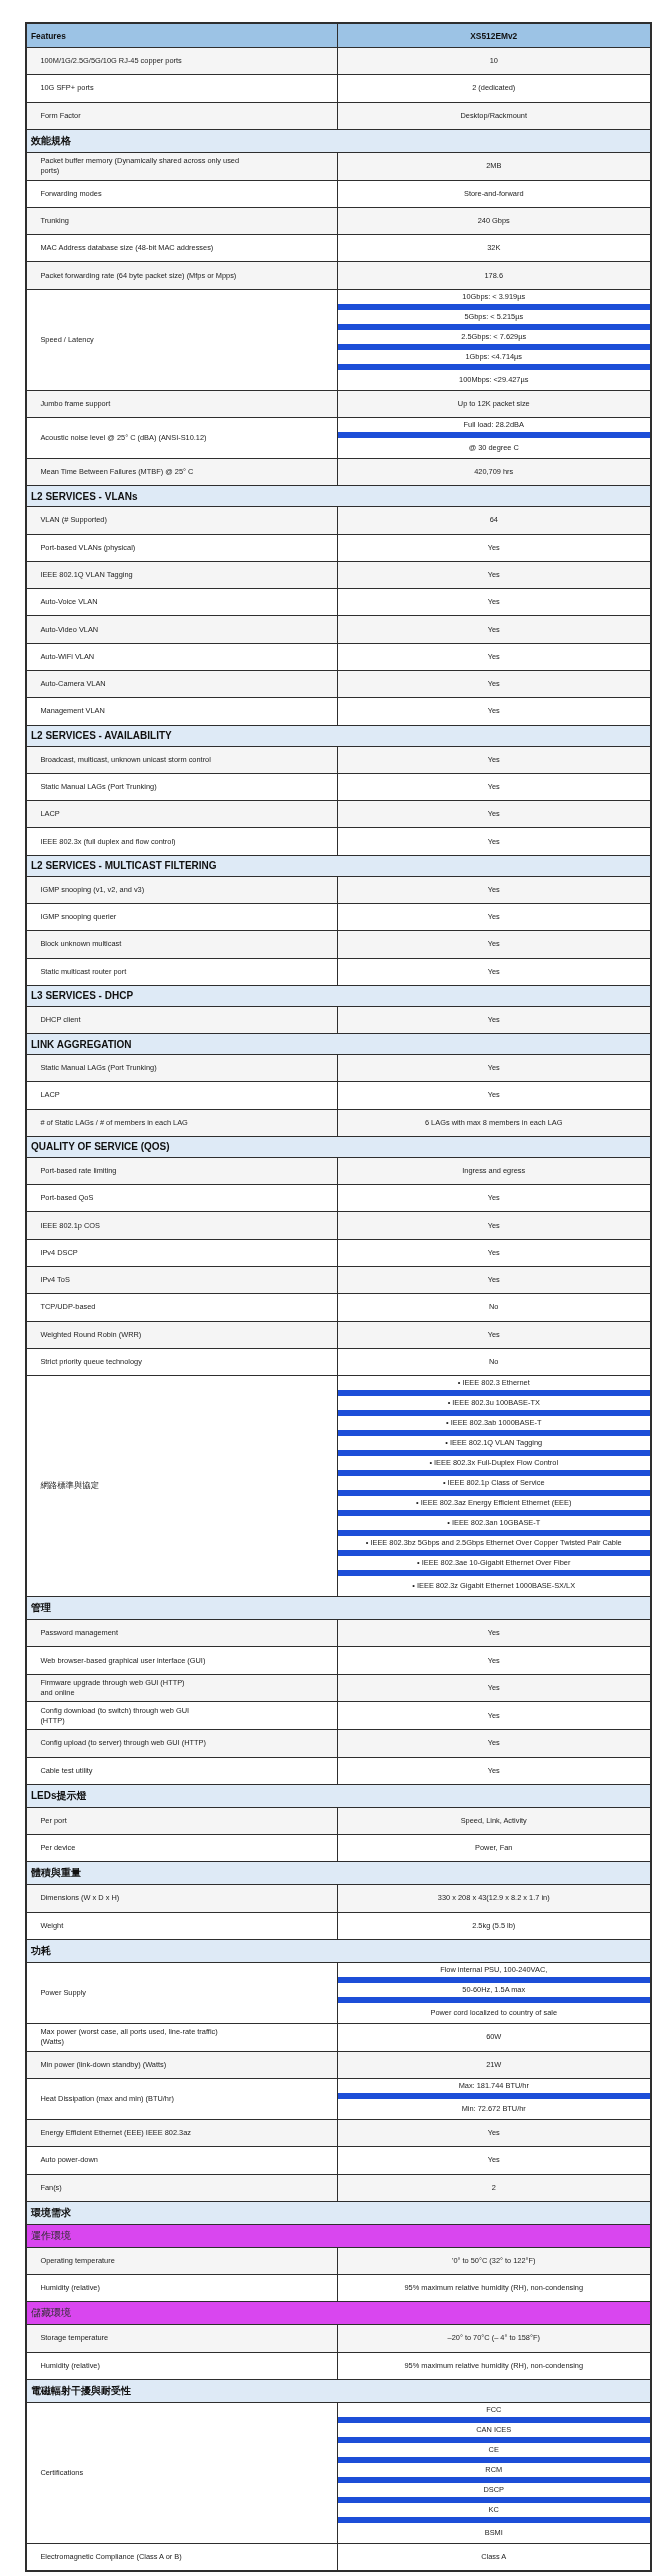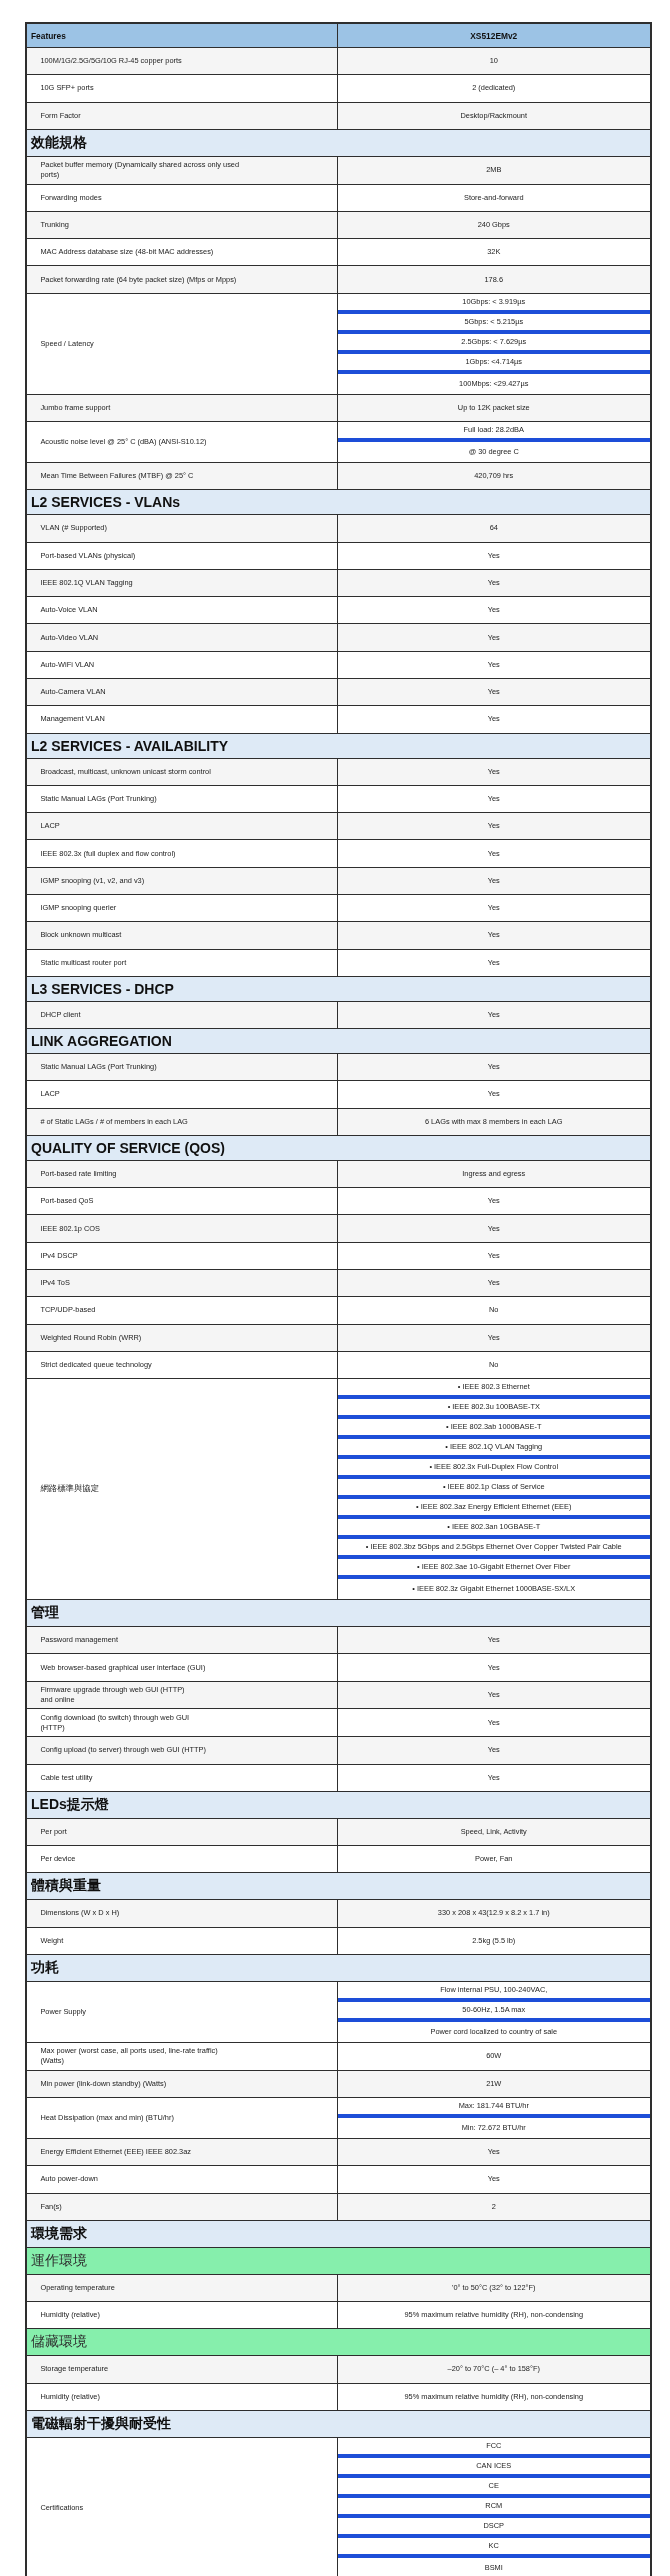--- a/index.html
+++ b/index.html
@@ -5,29 +5,29 @@
   html,body{margin:0;padding:0;background:#ffffff;}
   body{width:671px;min-height:2576px;font-family:"Liberation Sans","DejaVu Sans",sans-serif;color:#1c1c1c;}
   .page{padding:22px 21px 0 25px;border-radius:31px;}
   table.spec-table{border-collapse:collapse;width:625px;table-layout:fixed;border:2px solid #2e2e2e;}
   col.c1{width:311px;}
   col.c2{width:314px;}
   th,td{border:1.3px solid #2e2e2e;vertical-align:middle;}
   thead th{background:#9cc3e5;height:21px;font-size:8.4px;font-weight:bold;color:#101010;}
   thead th.feat{text-align:left;padding-left:4px;}
   thead th.model{text-align:center;}
-  tr.section-row td{background:#deeaf6;font-weight:bold;font-size:14px;text-align:left;padding:4px 4px;height:12px;color:#101010;}
-  tr.subheader-row td{background:#86efac;font-family:Liberation Mono, monospace;font-size:14px;font-weight:normal;color:#2d2d2d;text-align:left;padding:4px 4px;height:12px;}
+  tr.section-row td{background:#deeaf6;font-weight:bold;font-size:10px;text-align:left;padding:4px 4px;height:12px;color:#101010;}
+  tr.subheader-row td{background:#d946ef;font-family:Liberation Mono, monospace;font-size:10px;font-weight:normal;color:#2d2d2d;text-align:left;padding:4px 4px;height:12px;}
   tr.data-row td{background:#ffffff;font-size:7.4px;height:19.5px;}
   tr.data-row.alt td{background:#f5f5f5;}
   td.label-cell{text-align:left;padding:3.4px 5.4px 3.4px 13.4px;white-space:pre-line;line-height:1.35;}
   td.label-cell.serif-label{font-family:"Liberation Serif","DejaVu Serif",serif;font-size:8.4px;}
   td.value-cell{text-align:center;padding:3.4px 5.4px;line-height:1.35;}
   td.value-stack{padding:0;}
-  .subcell{min-height:20px;display:flex;align-items:center;justify-content:center;text-align:center;border-bottom:4px solid #1d4ed8;font-size:7.4px;padding:1.3px 6.7px;box-sizing:border-box;line-height:1.35;}
+  .subcell{min-height:20px;display:flex;align-items:center;justify-content:center;text-align:center;border-bottom:6px solid #1d4ed8;font-size:7.4px;padding:1.3px 6.7px;box-sizing:border-box;line-height:1.35;}
   .subcell:last-child{border-bottom:none;}
 </style>
 </head>
 <body>
 
 <div class="page">
   <table class="spec-table">
     <colgroup>
         <col class="c1">
         <col class="c2">
@@ -147,20 +147,23 @@
           <td class="value-cell">Yes</td>
         </tr>
         <tr class="data-row alt">
           <td class="label-cell">LACP</td>
           <td class="value-cell">Yes</td>
         </tr>
         <tr class="data-row">
           <td class="label-cell">IEEE 802.3x (full duplex and flow control)</td>
           <td class="value-cell">Yes</td>
         </tr>
+        <tr class="section-row">
+          <td colspan="2">L2 SERVICES - MULTICAST FILTERING</td>
+        </tr>
         <tr class="data-row alt">
           <td class="label-cell">IGMP snooping (v1, v2, and v3)</td>
           <td class="value-cell">Yes</td>
         </tr>
         <tr class="data-row">
           <td class="label-cell">IGMP snooping querier</td>
           <td class="value-cell">Yes</td>
         </tr>
         <tr class="data-row alt">
           <td class="label-cell">Block unknown multicast</td>
@@ -217,21 +220,21 @@
         </tr>
         <tr class="data-row">
           <td class="label-cell">TCP/UDP-based</td>
           <td class="value-cell">No</td>
         </tr>
         <tr class="data-row alt">
           <td class="label-cell">Weighted Round Robin (WRR)</td>
           <td class="value-cell">Yes</td>
         </tr>
         <tr class="data-row">
-          <td class="label-cell">Strict dedicated queue technology</td>
+          <td class="label-cell">Strict priority queue technology</td>
           <td class="value-cell">No</td>
         </tr>
         <tr class="data-row">
           <td class="label-cell serif-label">網路標準與協定</td>
           <td class="value-stack">
             <div class="subcell">• IEEE 802.3 Ethernet</div>
             <div class="subcell">• IEEE 802.3u 100BASE-TX</div>
             <div class="subcell">• IEEE 802.3ab 1000BASE-T</div>
             <div class="subcell">• IEEE 802.1Q VLAN Tagging</div>
             <div class="subcell">• IEEE 802.3x Full-Duplex Flow Control</div>

